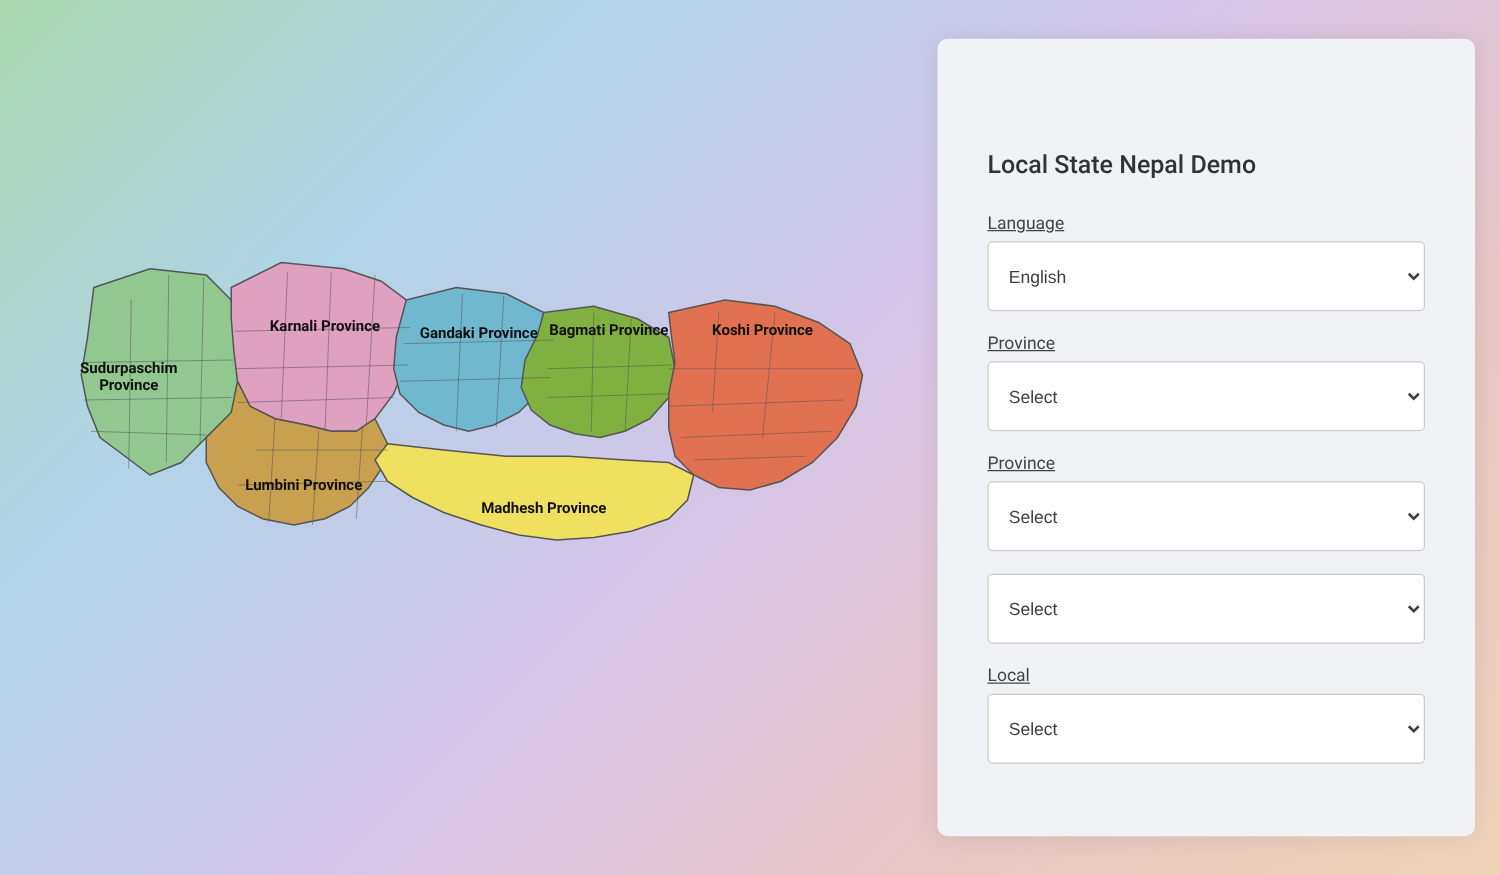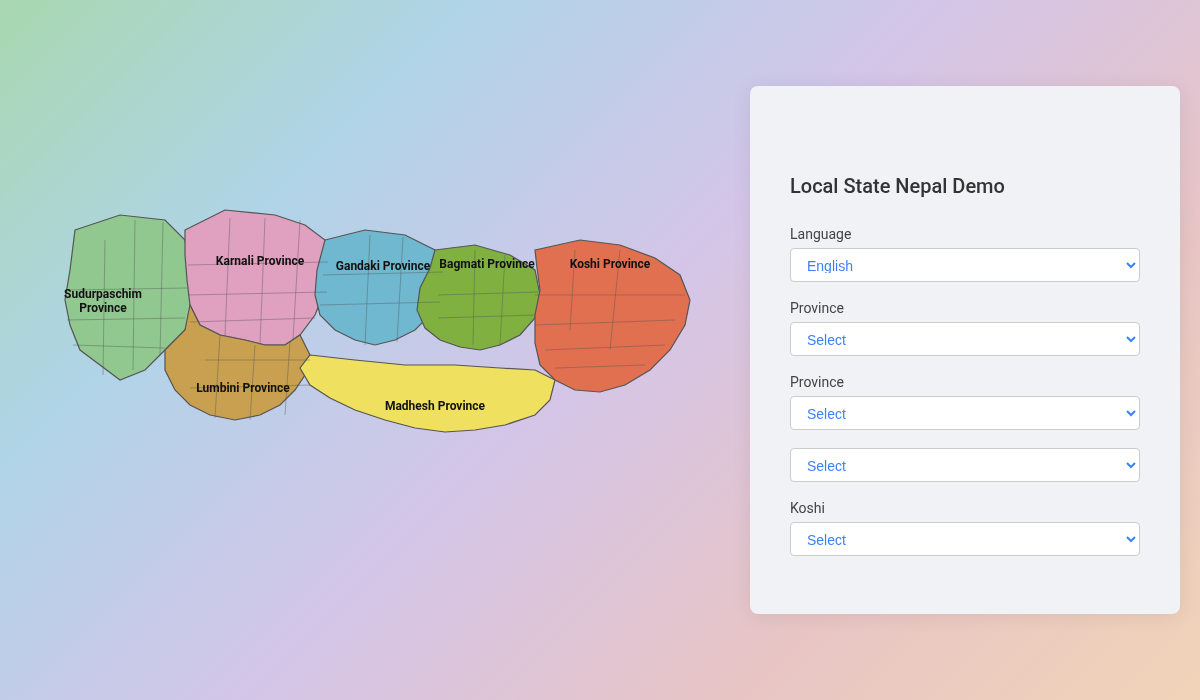--- a/index.html
+++ b/index.html
@@ -65,33 +65,34 @@
 
     .form-group {
       margin-bottom: 18px;
     }
 
     .form-label {
       display: block;
       font-size: 14px;
       color: #444;
       margin-bottom: 6px;
+      text-decoration: underline;
     }
 
     .form-select {
       width: 100%;
       padding: 8px 12px;
       border: 1px solid #ccc;
       border-radius: 4px;
       background: #fff;
       font-size: 14px;
-      color: #3b82f6;
+      color: #404040;
       appearance: auto;
       cursor: pointer;
-      height: 34px;
+      height: 56px;
     }
   </style>
 </head>
 <body>
 
 <div class="map-section">
   <div class="map-container">
     <svg viewBox="0 0 680 400" xmlns="http://www.w3.org/2000/svg">
 
       <g>
@@ -209,18 +210,18 @@
     </select>
   </div>
 
   <div class="form-group">
     <select class="form-select">
       <option value="">Select</option>
     </select>
   </div>
 
   <div class="form-group">
-    <label class="form-label">Koshi</label>
+    <label class="form-label">Local</label>
     <select class="form-select">
       <option value="">Select</option>
     </select>
   </div>
 </div>
 
 </body></html>

